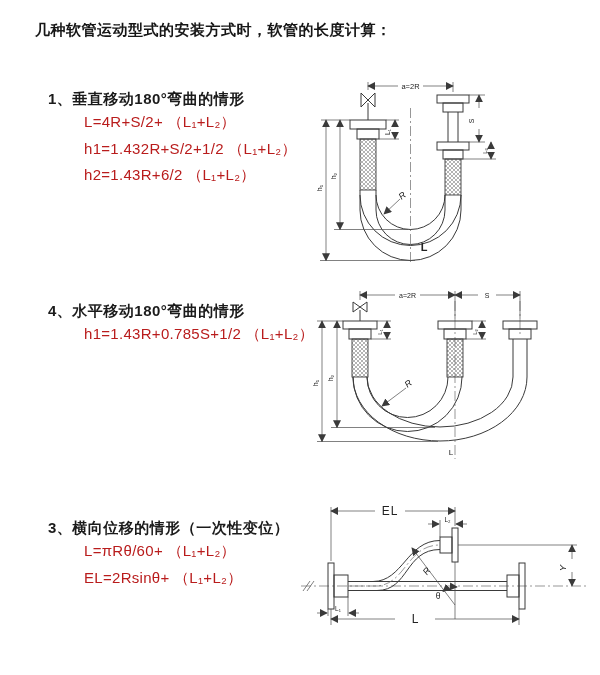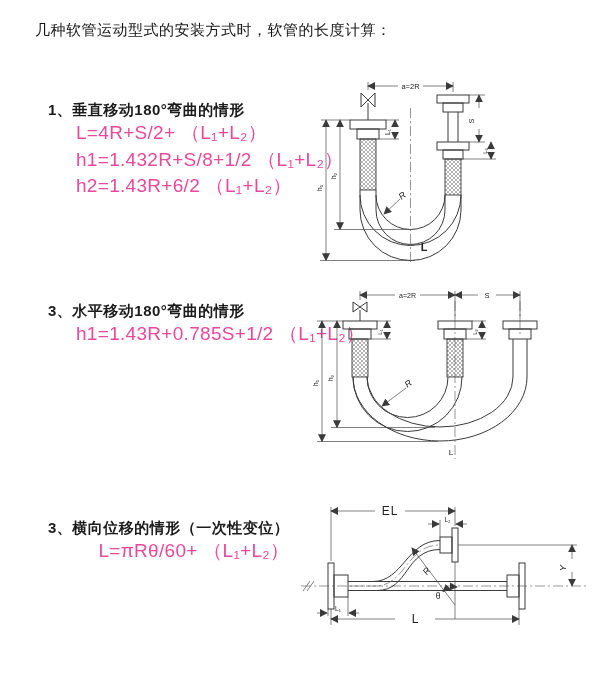--- a/index.html
+++ b/index.html
@@ -1,25 +1,25 @@
 <!DOCTYPE html>
 <html><head>
 <meta charset="utf-8">
 <style>
   html,body{margin:0;padding:0;}
   body{width:600px;height:675px;background:#ffffff;position:relative;
        font-family:"Liberation Sans",sans-serif;color:#1b1b1b;}
   .page{position:absolute;inset:0;overflow:hidden;}
-  .title{position:absolute;left:35px;top:21px;font-size:15px;font-weight:400;
+  .title{position:absolute;left:35px;top:21px;font-size:15px;font-weight:700;
          letter-spacing:.5px;color:#161616;white-space:nowrap;}
   .sec{position:absolute;left:48px;}
-  #sec1{top:101px;} #sec2{top:302px;} #sec3{top:519px;text-align:right;}
+  #sec1{top:90px;} #sec2{top:302px;} #sec3{top:519px;}
   .sec .h{font-size:15px;font-weight:600;letter-spacing:.5px;white-space:nowrap;}
-  .sec .f{margin-left:28px;font-size:19px;line-height:26.5px;letter-spacing:.3px;
-          white-space:nowrap;color:#ec4899;}
+  .sec .f{margin-left:36px;font-size:15px;line-height:26.5px;letter-spacing:.3px;
+          white-space:nowrap;color:#b91c1c;}
   .sec .f:first-of-type{margin-top:6px;}
   svg.diag{position:absolute;overflow:visible;}
   #svg1{left:310px;top:70px;}
   #svg2{left:310px;top:281px;}
   #svg3{left:295px;top:495px;}
   svg text{font-family:"Liberation Sans",sans-serif;fill:#222;}
   .ln{stroke:#3a3a3a;stroke-width:1;fill:none;}
   .thin{stroke:#4a4a4a;stroke-width:.7;fill:none;}
   .dim{stroke:#4a4a4a;stroke-width:.7;fill:none;}
   .cl{stroke:#6a6a6a;stroke-width:.7;fill:none;stroke-dasharray:10 3 2 3;}
@@ -28,32 +28,33 @@
 </head>
 <body>
 
 <div class="page">
 
   <div class="title">几种软管运动型式的安装方式时，软管的长度计算：</div>
 
   <div class="sec" id="sec1">
     <div class="h">1、垂直移动180°弯曲的情形</div>
     <div class="f">L=4R+S/2+ （L₁+L₂）</div>
-    <div class="f">h1=1.432R+S/8+1/2 （L₁+L₂）</div>
+    <div class="f">h1=1.432R+S/2+1/2 （L₁+L₂）</div>
     <div class="f">h2=1.43R+6/2 （L₁+L₂）</div>
   </div>
 
   <div class="sec" id="sec2">
-    <div class="h">3、水平移动180°弯曲的情形</div>
+    <div class="h">4、水平移动180°弯曲的情形</div>
     <div class="f">h1=1.43R+0.785S+1/2 （L₁+L₂）</div>
   </div>
 
   <div class="sec" id="sec3">
     <div class="h">3、横向位移的情形（一次性变位）</div>
     <div class="f">L=πRθ/60+ （L₁+L₂）</div>
+    <div class="f">EL=2Rsinθ+ （L₁+L₂）</div>
   </div>
 
   <svg id="svg1" class="diag" width="290" height="195" viewBox="0 0 290 195">
     <defs>
       <marker id="arrowA" viewBox="0 0 10 10" refX="9" refY="5" markerWidth="8" markerHeight="8" markerUnits="userSpaceOnUse" orient="auto-start-reverse">
         <path d="M0,0 L10,5 L0,10 z" fill="#3a3a3a"></path>
       </marker>
       <pattern id="braidA" width="4" height="4" patternUnits="userSpaceOnUse">
         <path d="M0,4 L4,0 M0,0 L4,4" stroke="#666" stroke-width=".5"></path>
       </pattern>

